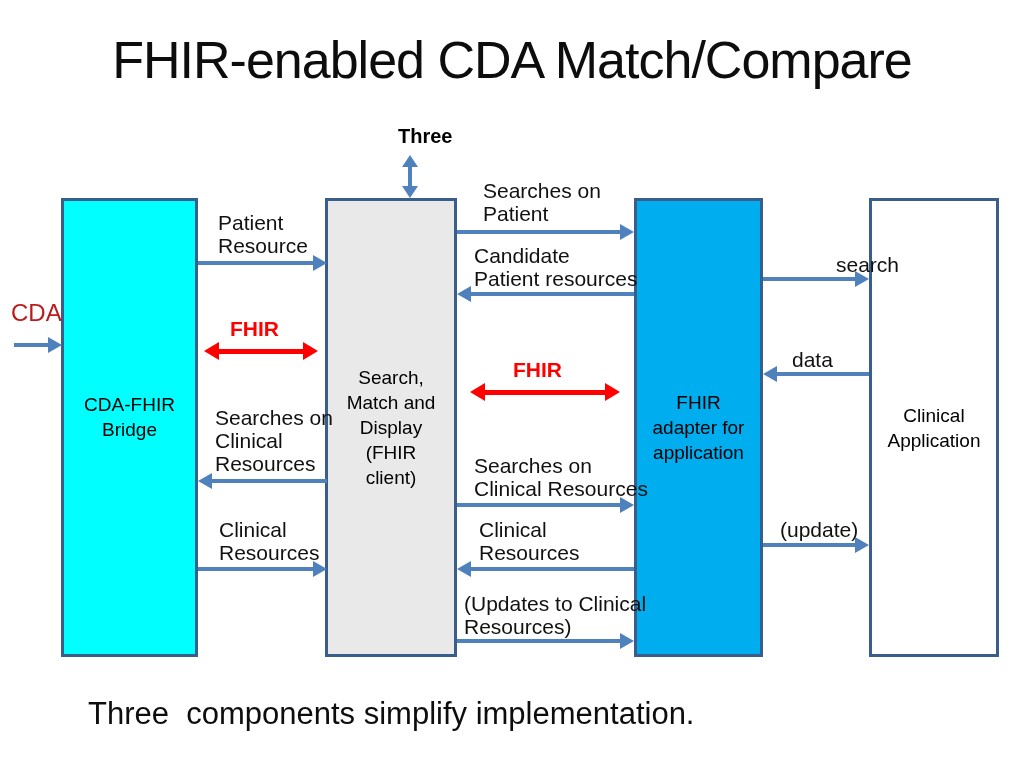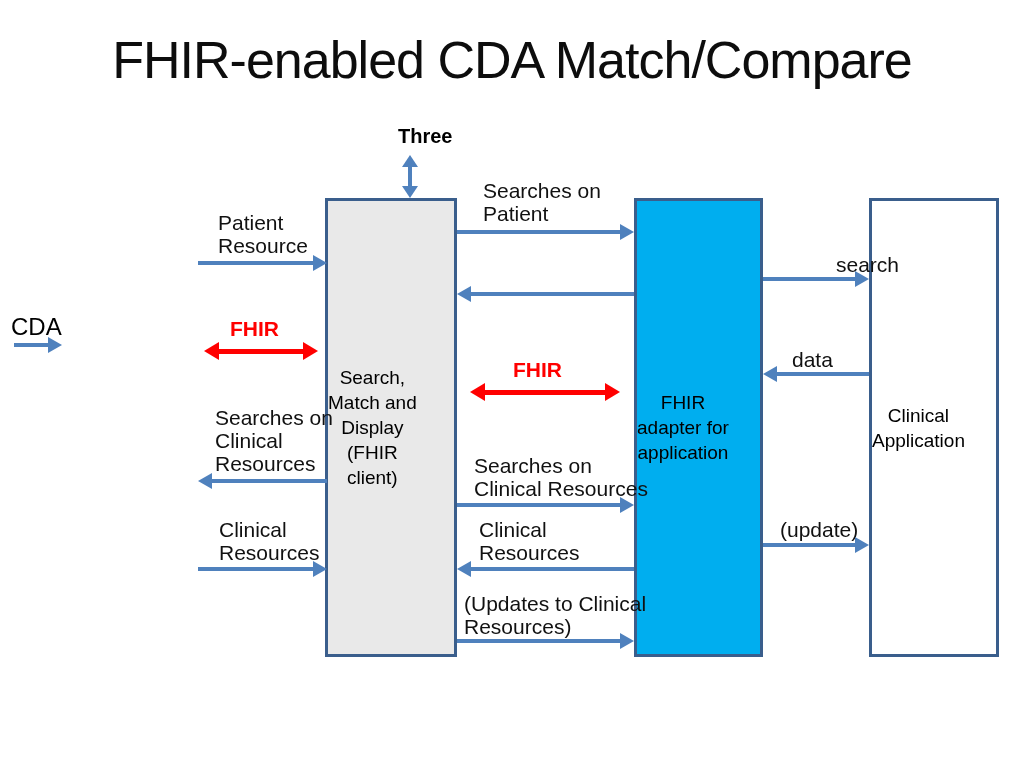--- a/index.html
+++ b/index.html
@@ -4,21 +4,21 @@
 <style>
   html,body{margin:0;padding:0;background:#fff;}
   .slide{position:relative;width:1024px;height:768px;background:#fff;overflow:hidden;
          font-family:"Liberation Sans",sans-serif;color:#000;}
   .title{position:absolute;top:30px;left:0;width:100%;text-align:center;
          font-size:52px;font-weight:400;letter-spacing:-1px;color:#0d0d0d;}
   .footer{position:absolute;left:88px;top:696px;font-size:31px;color:#0d0d0d;white-space:pre-wrap;}
 
   
   .box{position:absolute;box-sizing:border-box;border:3px solid var(--box-border,#3A5E8C);
-       display:flex;align-items:center;justify-content:flex-start;text-align:center;
+       display:flex;align-items:center;justify-content:center;text-align:center;
        font-size:19px;line-height:25px;white-space:pre-line;color:#000;}
   #box-bridge{left:61px;top:198px;width:137px;height:459px;background:var(--bridge-fill,#00FFFF);}
   #box-bridge .bl{margin-bottom:22px;}
   #box-search{left:325px;top:198px;width:132px;height:459px;background:var(--search-fill,#E9E9E9);}
   #box-adapter{left:634px;top:198px;width:129px;height:459px;background:var(--adapter-fill,#00AEEF);}
   #box-clinical{left:869px;top:198px;width:130px;height:459px;background:var(--clinical-fill,#FFFFFF);}
 
   
   .arrow{position:absolute;height:16px;}
   .arrow .ln{position:absolute;top:6px;height:4px;left:0;right:0;background:var(--arrow,#4F81BD);}
@@ -42,21 +42,21 @@
               border-left:8px solid transparent;border-right:8px solid transparent;
               border-bottom:12px solid var(--arrow,#4F81BD);}
   .varrow .hb{position:absolute;bottom:0;left:0;width:0;height:0;
               border-left:8px solid transparent;border-right:8px solid transparent;
               border-top:12px solid var(--arrow,#4F81BD);}
 
   
   .albl{position:absolute;font-size:21px;line-height:23px;white-space:pre-line;color:#111;}
   .fhirlbl{position:absolute;font-size:21px;font-weight:700;color:var(--fhir-red,#FF0000);}
   #lbl-user{position:absolute;left:398px;top:125px;font-size:20px;font-weight:700;color:#000;}
-  #lbl-cda{position:absolute;left:11px;top:299px;font-size:24px;color:#000000;margin-top:14px;}
+  #lbl-cda{position:absolute;left:11px;top:299px;font-size:24px;color:#b91c1c;}
 
   #lbl-patient-resource{left:218px;top:211px;}
   #lbl-fhir-left{left:230px;top:317px;}
   #lbl-searches-clinical-left{left:215px;top:406px;}
   #lbl-clinical-resources-left{left:219px;top:518px;}
   #lbl-searches-patient{left:483px;top:179px;}
   #lbl-candidate{left:474px;top:244px;}
   #lbl-fhir-right{left:513px;top:358px;}
   #lbl-searches-clinical-mid{left:474px;top:454px;}
   #lbl-clinical-resources-mid{left:479px;top:518px;}
@@ -65,20 +65,24 @@
   #lbl-data{left:792px;top:348px;}
   #lbl-update{left:780px;top:518px;}
 </style>
 </head>
 <body>
 
 <div class="slide">
 
   <div class="title">FHIR-enabled CDA Match/Compare</div>
 
+  <div class="box" id="box-bridge">
+    <span class="bl">CDA-FHIR
+Bridge</span>
+  </div>
   <div class="box" id="box-search">
     <span>Search,
 Match and
 Display
 (FHIR
 client)</span>
   </div>
   <div class="box" id="box-adapter">
     <span>FHIR
 adapter for
@@ -131,20 +135,22 @@
     <i class="hd hr"></i>
   </div>
 
   <div class="albl" id="lbl-searches-patient">Searches on
 Patient</div>
   <div class="arrow right" style="left:457px;top:224px;width:177px;">
     <i class="ln"></i>
     <i class="hd hr"></i>
   </div>
 
+  <div class="albl" id="lbl-candidate">Candidate
+Patient resources</div>
   <div class="arrow left" style="left:457px;top:286px;width:177px;">
     <i class="hd hl"></i>
     <i class="ln"></i>
   </div>
 
   <div class="fhirlbl" id="lbl-fhir-right">FHIR</div>
   <div class="arrow both red" style="left:470px;top:383px;width:150px;">
     <i class="hd hl"></i>
     <i class="ln"></i>
     <i class="hd hr"></i>
@@ -182,13 +188,14 @@
     <i class="hd hl"></i>
     <i class="ln"></i>
   </div>
 
   <div class="albl" id="lbl-update">(update)</div>
   <div class="arrow right" style="left:763px;top:537px;width:106px;">
     <i class="ln"></i>
     <i class="hd hr"></i>
   </div>
 
+  <div class="footer">Three  components simplify implementation.</div>
 </div>
 
 </body></html>

